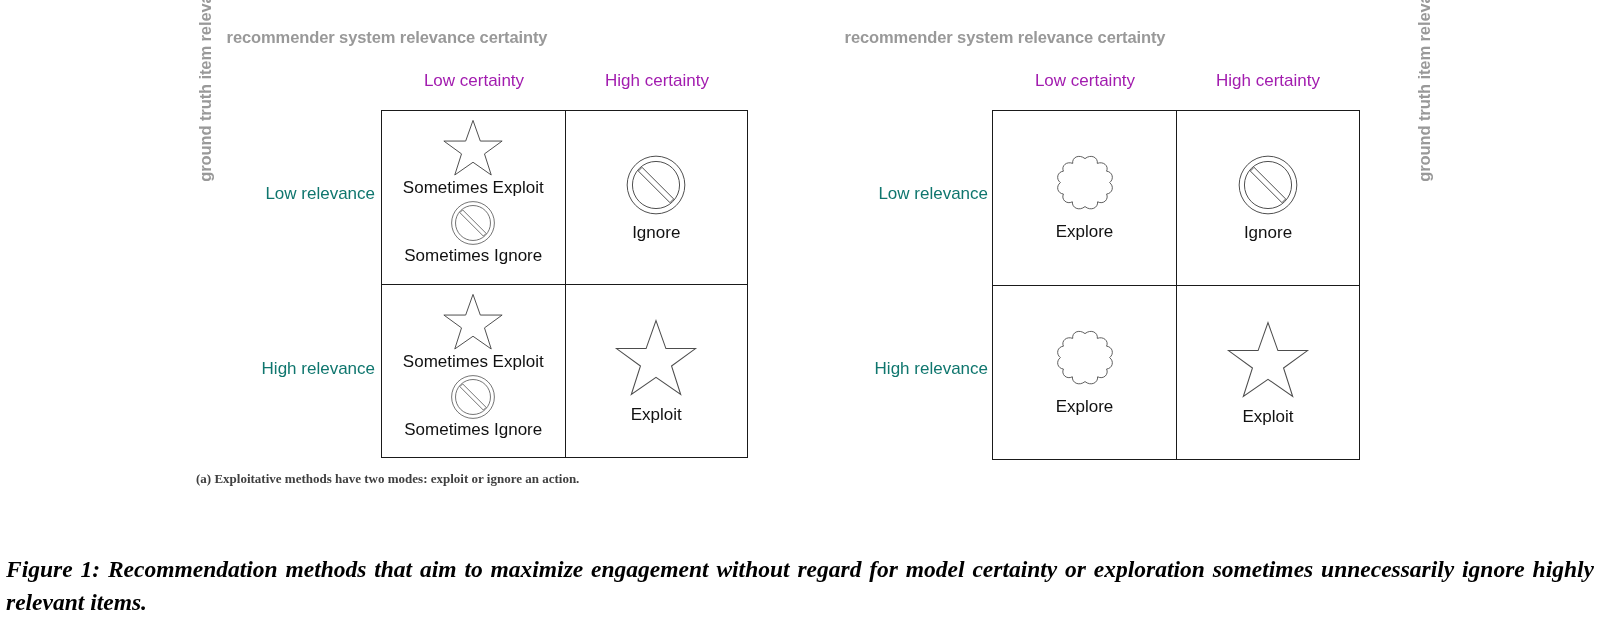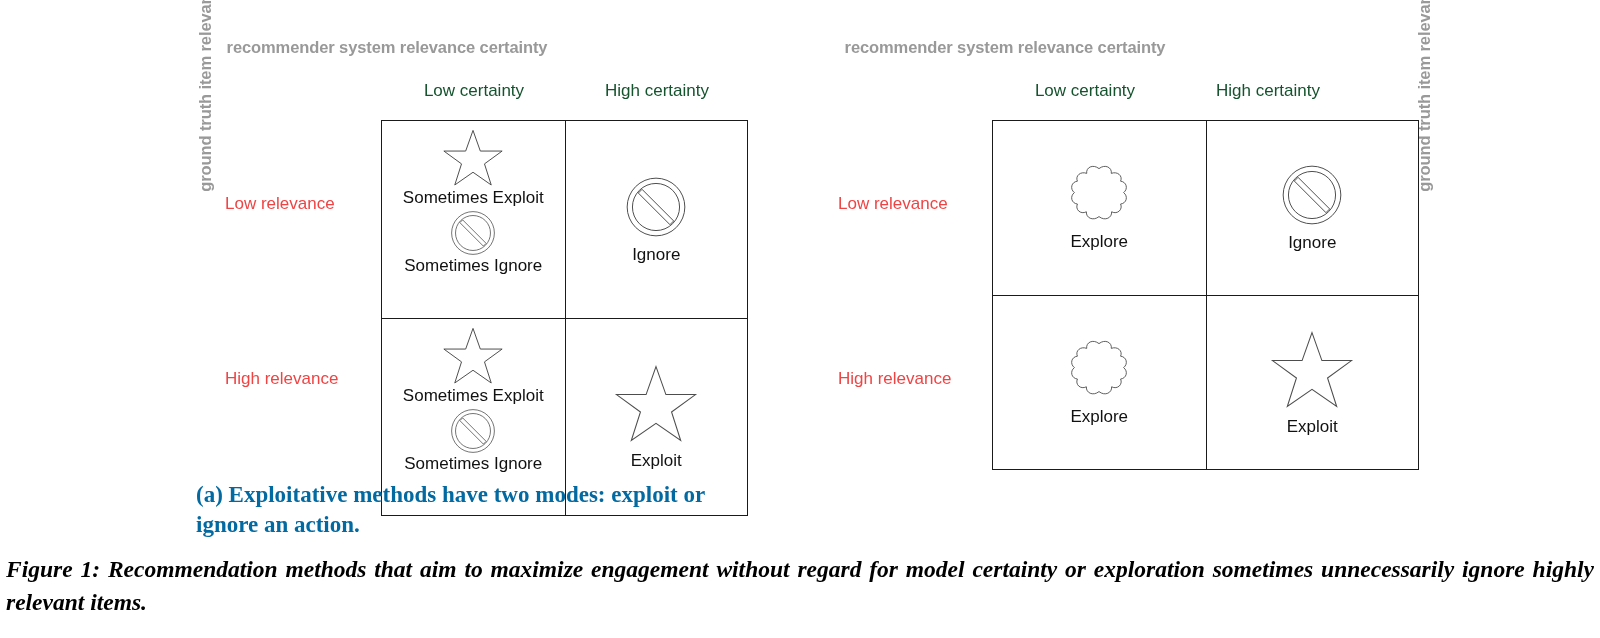--- a/index.html
+++ b/index.html
@@ -11,21 +11,21 @@
     width: 1600px;
     height: 638px;
     position: relative;
     font-family: "Liberation Sans", sans-serif;
     overflow: hidden;
   }
 
   
   .panel {
     position: absolute;
-    top: 10px;
+    top: 0;
     width: 790px;
     height: 540px;
     text-decoration: underline;
   }
   #panel-a { left: 0; }
   #panel-b { left: 610px; }
 
   
   .axis-title-top {
     position: absolute;
@@ -55,34 +55,35 @@
     letter-spacing: -0.1px;
     white-space: nowrap;
   }
   #panel-b .axis-title-side { left: 805px; }
 
   
   .col-head {
     position: absolute;
     top: 71px;
     font-size: 17px;
-    color: #14532d;
+    color: #a21caf;
     text-align: center;
     width: 186px;
   }
   #panel-a .col-head.c0 { left: 381px; }
   #panel-a .col-head.c1 { left: 564px; }
   #panel-b .col-head.c0 { left: 382px; }
   #panel-b .col-head.c1 { left: 565px; }
 
   
   .row-head {
     position: absolute;
     font-size: 17px;
-    color: #ef4444;
+    color: #0f766e;
+    text-align: right;
     width: 150px;
   }
   #panel-a .row-head.r0 { left: 225px; top: 184px; }
   #panel-a .row-head.r1 { left: 225px; top: 359px; }
   #panel-b .row-head.r0 { left: 228px; top: 184px; }
   #panel-b .row-head.r1 { left: 228px; top: 359px; }
 
   
   .grid {
     position: absolute;
@@ -90,26 +91,26 @@
     grid-template-columns: 1fr 1fr;
     grid-template-rows: 1fr 1fr;
     border: 1.6px solid #1a1a1a;
     box-sizing: border-box;
     background: #ffffff;
   }
   #panel-a .grid {
     left: 381px;
     top: 110px;
     width: 367px;
-    height: 396px;
+    height: 348px;
   }
   #panel-b .grid {
     left: 382px;
     top: 110px;
-    width: 427px;
+    width: 368px;
     height: 350px;
   }
   .cell {
     position: relative;
     box-sizing: border-box;
     display: flex;
     flex-direction: column;
     align-items: center;
     justify-content: flex-start;
     overflow: hidden;
@@ -139,22 +140,22 @@
 
   
   .cell.single { justify-content: center; text-align: right; }
   .cell.single .icon-wrap { margin-bottom: 8px; }
 
   
   .subcaption {
     position: absolute;
     font-family: "Liberation Serif", serif;
     font-weight: bold;
-    font-size: 23px;
-    color: #0369a1;
+    font-size: 13px;
+    color: #404040;
     line-height: 1.32;
   }
   #panel-a .subcaption { left: 196px; top: 470px; width: 568px; }
   #panel-b .subcaption { left: 200px; top: 470px; width: 572px; }
 
   
   #figure-caption {
     position: absolute;
     left: 6px;
     top: 553px;

